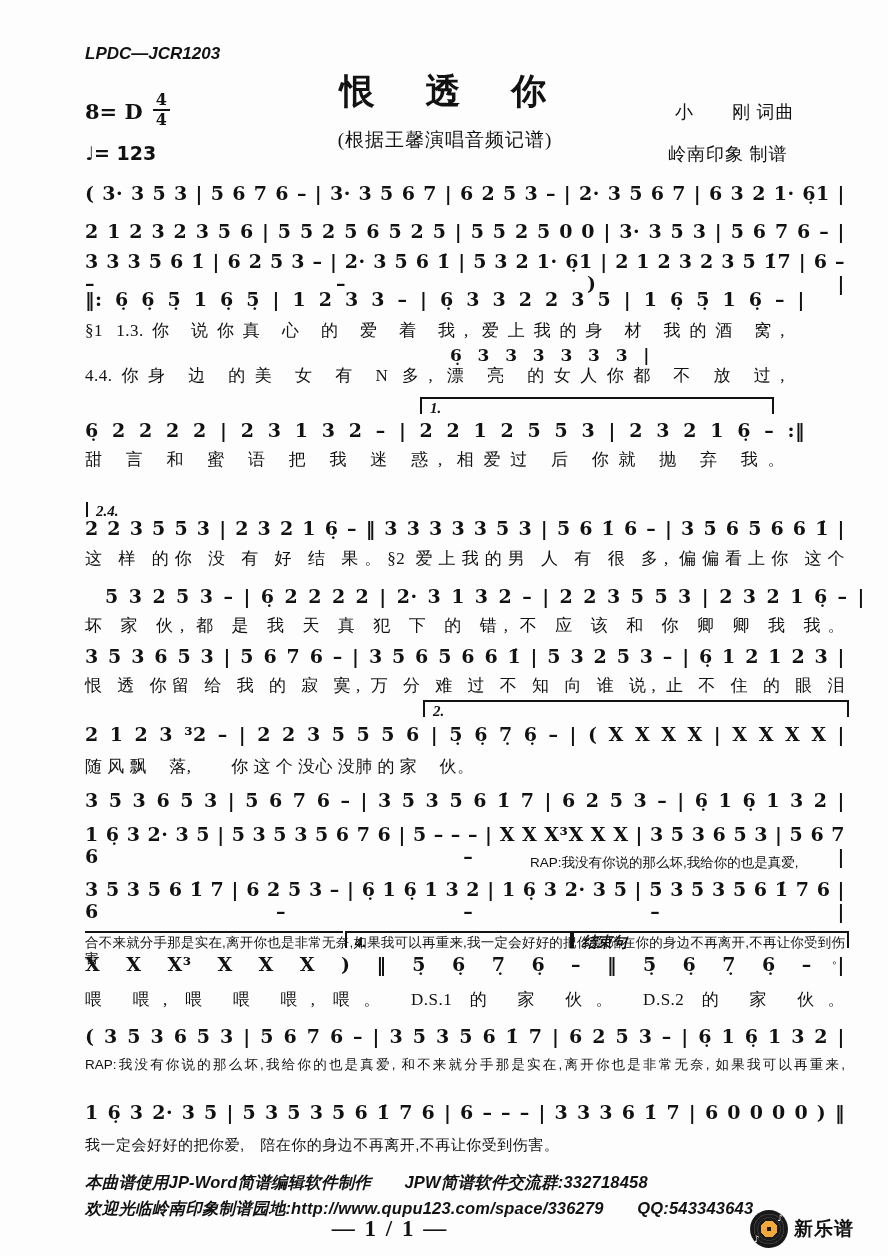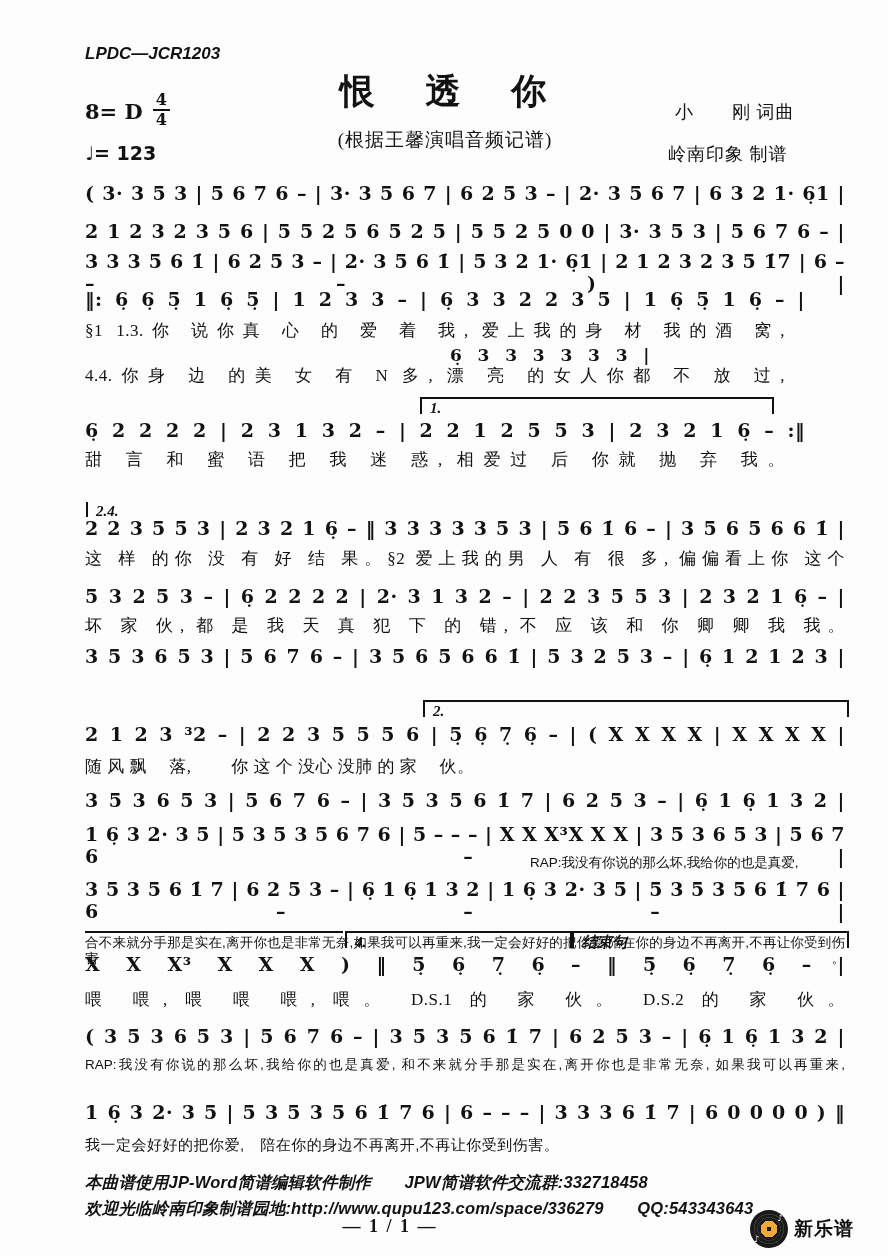--- a/index.html
+++ b/index.html
@@ -31,21 +31,21 @@
   }
   .lyr-left{text-align:left;text-align-last:left;}
   .small{font-size:13.5px;font-family:"Liberation Sans",sans-serif;letter-spacing:0;}
   .volta{border-top:2px solid #121212;height:15px;}
   .volta.lt{border-left:2px solid #121212;}
   .volta.rt{border-right:2px solid #121212;}
   .volta .vlabel{font-style:italic;font-weight:700;font-size:15px;margin-left:8px;line-height:13px;display:inline-block;}
   .contline{border-top:2px solid #121212;height:2px;}
   
   .foot{font-family:"Liberation Sans",sans-serif;font-style:italic;font-weight:600;font-size:16.5px;letter-spacing:0.2px;}
-  .pagenum{font-size:18px;font-weight:700;text-align:center;width:200px;letter-spacing:2px;}
+  .pagenum{font-size:23px;font-weight:700;text-align:center;width:200px;letter-spacing:2px;}
   .logo{display:flex;align-items:center;gap:6px;}
   .disc{
     width:38px;height:38px;border-radius:50%;position:relative;
     background:radial-gradient(circle at 50% 50%,
       #1b1b1b 0 2.5px, #f2a93b 2.5px 8.5px, #1b1b1b 8.5px 11px,
       #323232 11px 12px, #1b1b1b 12px 14.5px, #383838 14.5px 15.5px, #181818 15.5px 19px);
   }
   .disc .note{position:absolute;color:#ffffff;font-family:"DejaVu Sans",sans-serif;font-size:9px;line-height:9px;}
   .disc .n1{top:4px;right:5px;}
   .disc .n2{bottom:4px;left:4px;}
@@ -82,24 +82,25 @@
   </div>
   <div class="abs nline" style="top:420px;width:720px;">6̣ 2 2 2 2 | 2 3 1 3 2 – | 2 2 1 2 5 5 3 | 2 3 2 1 6̣ – :‖</div>
   <div class="abs lyr" style="top:450px;width:700px;">甜 言 和 蜜 语 把 我 迷 惑, 相爱过 后 你就 抛 弃 我。</div>
 
   <div class="abs volta lt" style="left:86px;top:502px;width:130px;border-top:none;">
     <span class="vlabel">2.4.</span>
   </div>
   <div class="abs nline" style="top:518px;">2 2 3 5 5 3 | 2 3 2 1 6̣ – ‖ 3 3 3 3 3 5 3 | 5 6 1̇ 6 – | 3 5 6 5 6 6 1̇ |</div>
   <div class="abs lyr" style="top:549px;">这 样 的你 没 有 好 结 果。§2 爱上我的男 人 有 很 多, 偏偏看上你 这个</div>
 
-  <div class="abs nline" style="top:586px;">5 3 2 5 3 – | 6̣ 2 2 2 2 | 2· 3 1 3 2 – | 2 2 3 5 5 3 | 2 3 2 1 6̣ – |</div>
+  <div class="abs nline" style="top:586px;margin-left:20px;">5 3 2 5 3 – | 6̣ 2 2 2 2 | 2· 3 1 3 2 – | 2 2 3 5 5 3 | 2 3 2 1 6̣ – |</div>
   <div class="abs lyr" style="top:616px;">坏 家 伙, 都 是 我 天 真 犯 下 的 错, 不 应 该 和 你 卿 卿 我 我。</div>
 
   <div class="abs nline" style="top:646px;">3 5 3 6 5 3 | 5 6 7 6 – | 3 5 6 5 6 6 1̇ | 5 3 2 5 3 – | 6̣ 1 2 1 2 3 |</div>
+  <div class="abs lyr" style="top:676px;">恨 透 你留 给 我 的 寂 寞, 万 分 难 过 不 知 向 谁 说, 止 不 住 的 眼 泪</div>
 
   <div class="abs volta lt rt" style="left:423px;top:700px;width:422px;">
     <span class="vlabel">2.</span>
   </div>
   <div class="abs nline" style="top:724px;">2 1 2 3 ³2 – | 2 2 3 5 5 5 6 | 5̣ 6̣ 7̣ 6̣ – | ( X X X X | X X X X |</div>
   <div class="abs lyr lyr-left" style="top:757px;">随 风 飘　 落,　　 你 这 个 没心 没肺 的 家　 伙。</div>
 
   <div class="abs nline" style="top:790px;">3 5 3 6 5 3 | 5 6 7 6 – | 3 5 3 5 6 1̇ 7 | 6 2 5 3 – | 6̣ 1 6̣ 1 3 2 |</div>
   <div class="abs nline" style="top:824px;">1 6̣ 3 2· 3 5 | 5 3 5 3 5 6 7 6 | 5 – – – | X X X³X X X | 3 5 3 6 5 3 | 5 6 7 6 – |</div>
   <div class="abs lyr lyr-left small" style="top:855px;left:530px;width:320px;">RAP:我没有你说的那么坏,我给你的也是真爱,</div>

